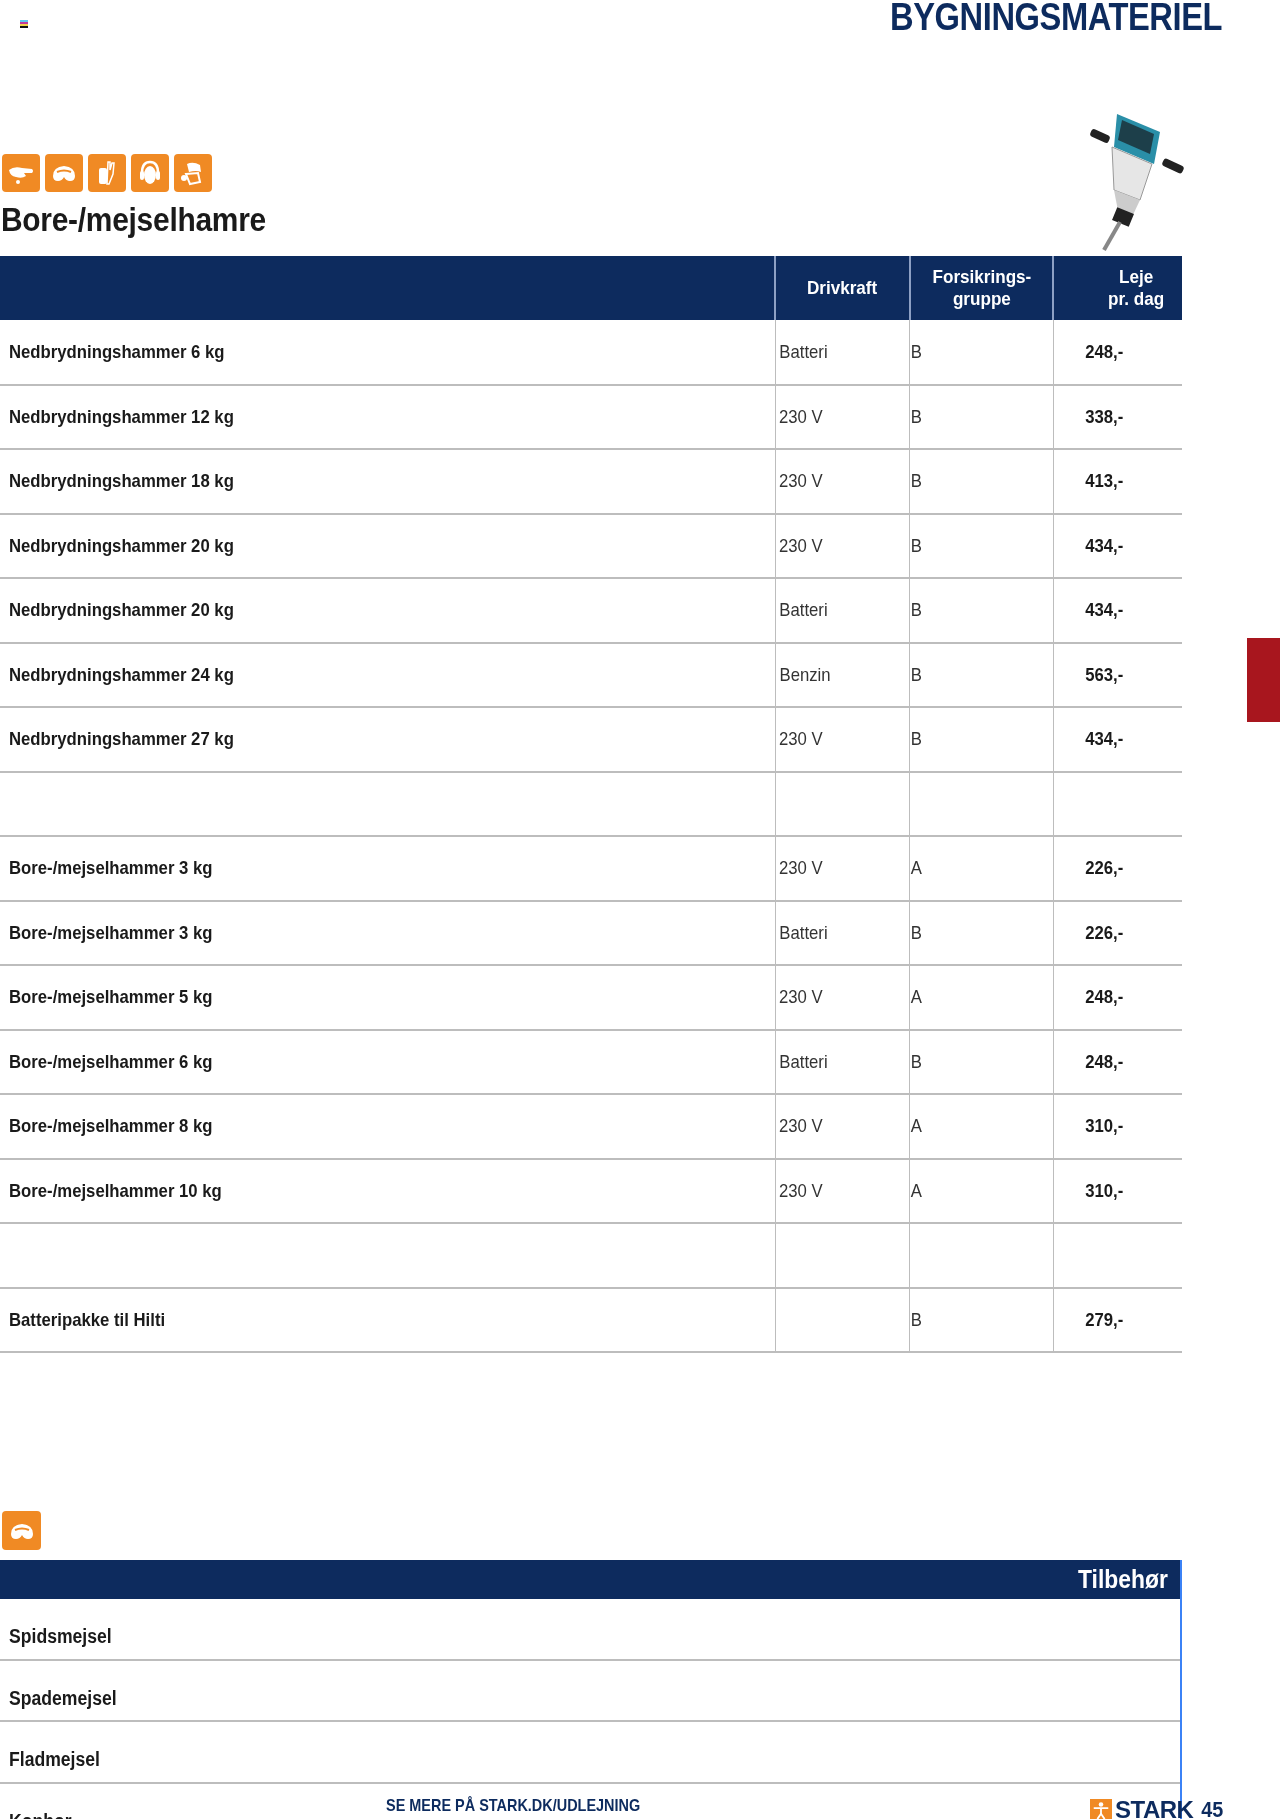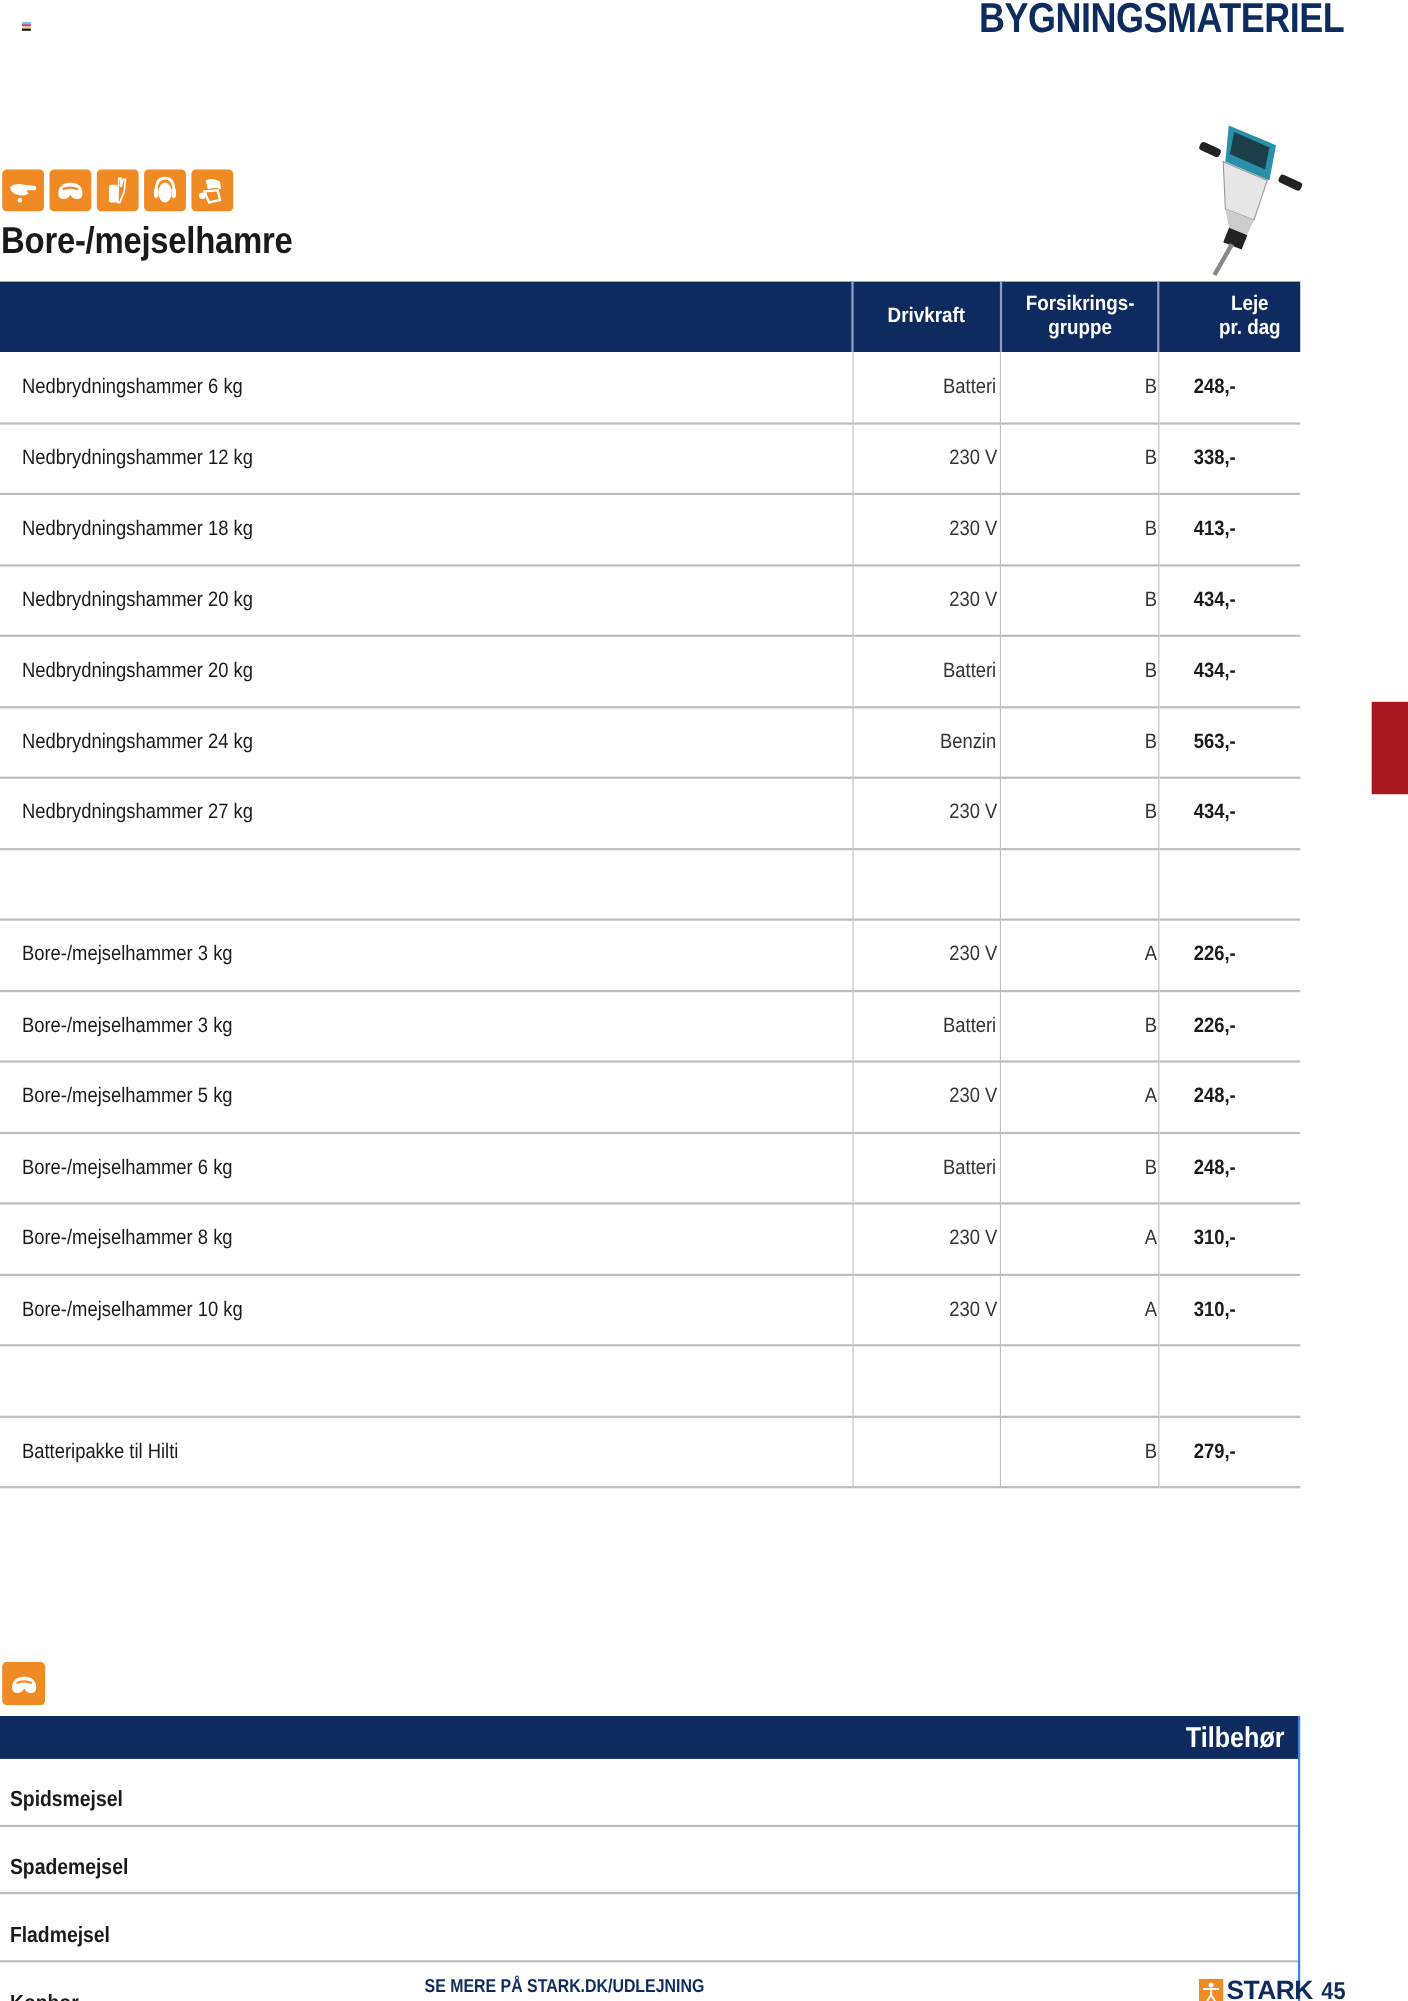--- a/index.html
+++ b/index.html
@@ -35,27 +35,27 @@
     background: #0d2b5e; color: #ffffff; height: 64px;
     font-size: 19px; font-weight: 700; line-height: 22px; text-align: center;
     border-left: 2px solid #8da0c4;
   }
   .price-table th:first-child { border-left: none; }
   .price-table th .hdr { display: inline-block; transform: scaleX(0.9); }
   .price-table td {
     height: 64.5px; border-bottom: 2px solid #bdbdbd; font-size: 19px;
     border-left: 1.5px solid #bdbdbd;
   }
-  .price-table td:first-child { border-left: none; padding-left: 20px; font-weight: 400; color: #1a1a1a; }
+  .price-table td:first-child { border-left: none; padding-left: 9px; font-weight: 700; color: #1a1a1a; }
   .price-table td .txt { display: inline-block; transform: scaleX(0.88); transform-origin: left center; }
   .col-name { width: 788px; }
   .col-drive { width: 136px; }
   .col-group { width: 144px; }
   .col-price { width: 130px; padding-left: 36px; }
-  td.c-drive, td.c-group { text-align: right; color: #333; font-weight: 400; }
+  td.c-drive, td.c-group { text-align: left; color: #333; font-weight: 400; }
   td.c-drive .txt, td.c-group .txt { transform-origin: center center; }
   td.c-price { text-align: center; padding-right: 32px; font-weight: 700; color: #1a1a1a; }
   td.c-price .txt { transform-origin: right center; }
 
   .side-tab { position: absolute; left: 1247px; top: 638px; width: 33px; height: 84px; background: #a8161e; }
 
   .acc-icon { position: absolute; left: 2px; top: 1511px; width: 39px; height: 39px; background: #f08a24; border-radius: 4px; display: flex; align-items: center; justify-content: center; }
   .acc-icon svg { width: 30px; height: 30px; }
 
   .acc-table { position: absolute; left: 0; top: 1560px; width: 1182px; border-right: 2px solid #3b82f6; text-align: right; }

